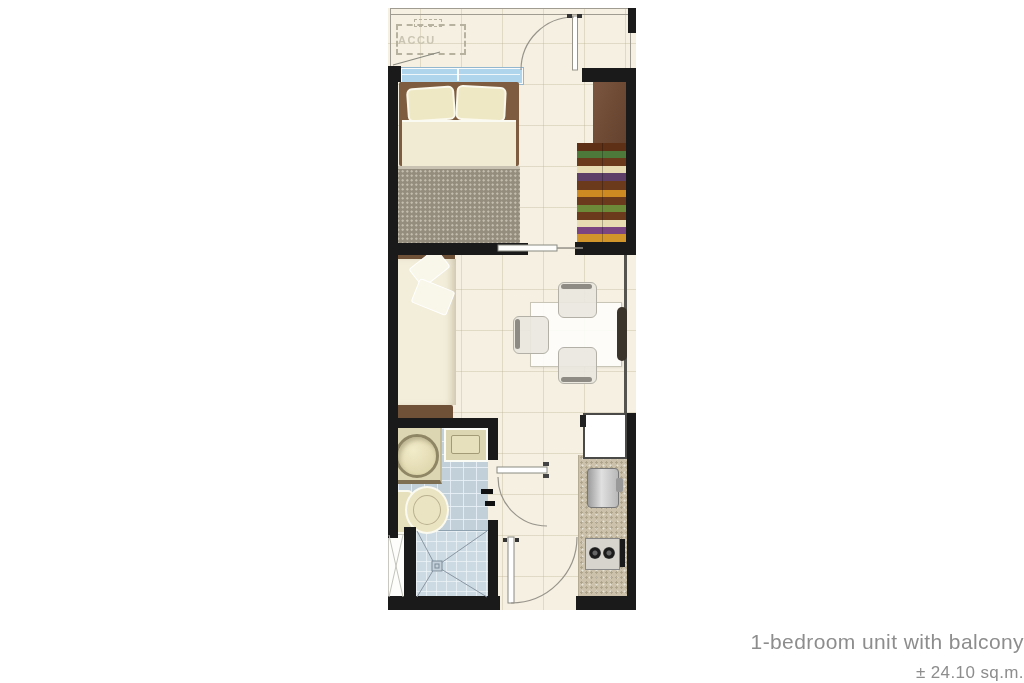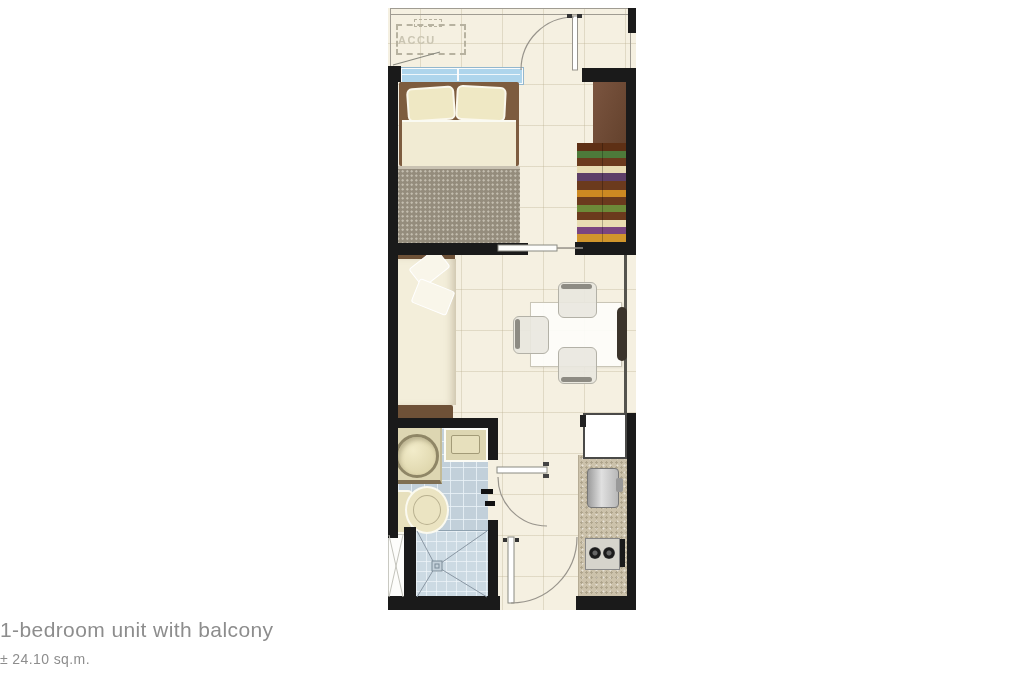--- a/index.html
+++ b/index.html
@@ -110,23 +110,23 @@
     background:linear-gradient(90deg,#9c9c9c,#e0e0e0 45%,#b8b8b8);}
   .faucet{left:228px;top:470px;width:7px;height:14px;background:#999;border-radius:2px;}
   .stove{left:197px;top:530px;width:33px;height:30px;background:#d6d4cc;border:1px solid #888;}
   .burner{position:absolute;width:12px;height:12px;border-radius:50%;
     background:radial-gradient(circle,#666 0 2px,#1c1c1c 3px 5px,#555 6px);}
   .burner-1{left:3px;top:8px;} .burner-2{left:17px;top:8px;}
   .stove-bar{left:232px;top:531px;width:5px;height:28px;background:#1a1a1a;}
   
   .linework{position:absolute;left:0;top:0;pointer-events:none;}
   
-  .caption{position:absolute;left:0;width:1024px;text-align:left;color:var(--caption-text);}
+  .caption{position:absolute;left:0;width:1024px;text-align:right;color:var(--caption-text);margin-top:12px;}
   .caption-title{top:618px;font-size:21px;letter-spacing:.4px;}
-  .caption-area{top:651px;font-size:14px;letter-spacing:.4px;}
+  .caption-area{top:651px;font-size:17px;letter-spacing:.4px;}
 </style>
 </head>
 <body>
 
 <div class="page">
   <div class="plan">
 
     <div class="abs floor-base"></div>
 
     <div class="abs accu-box">

